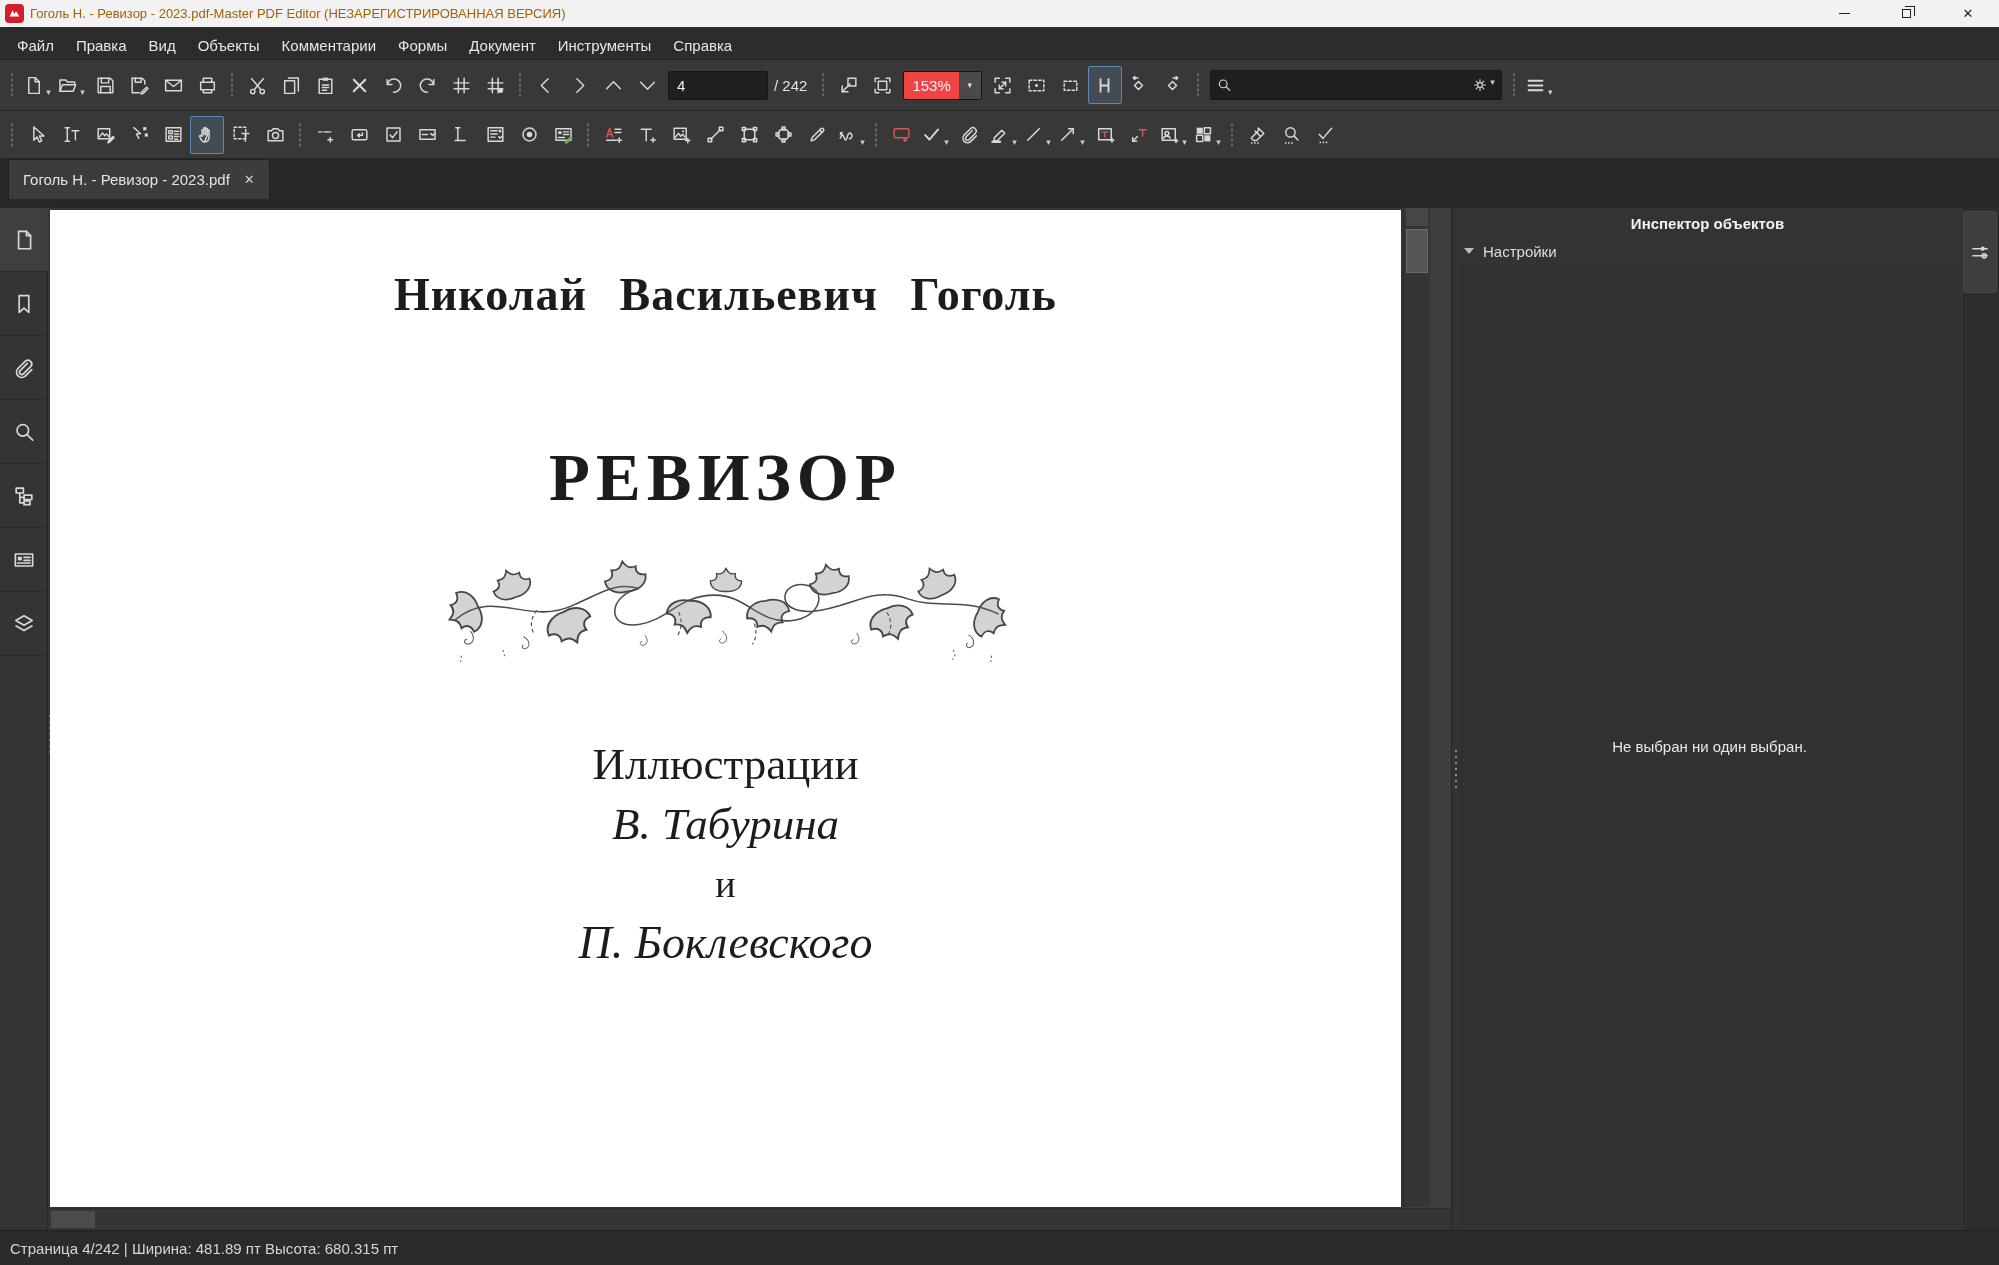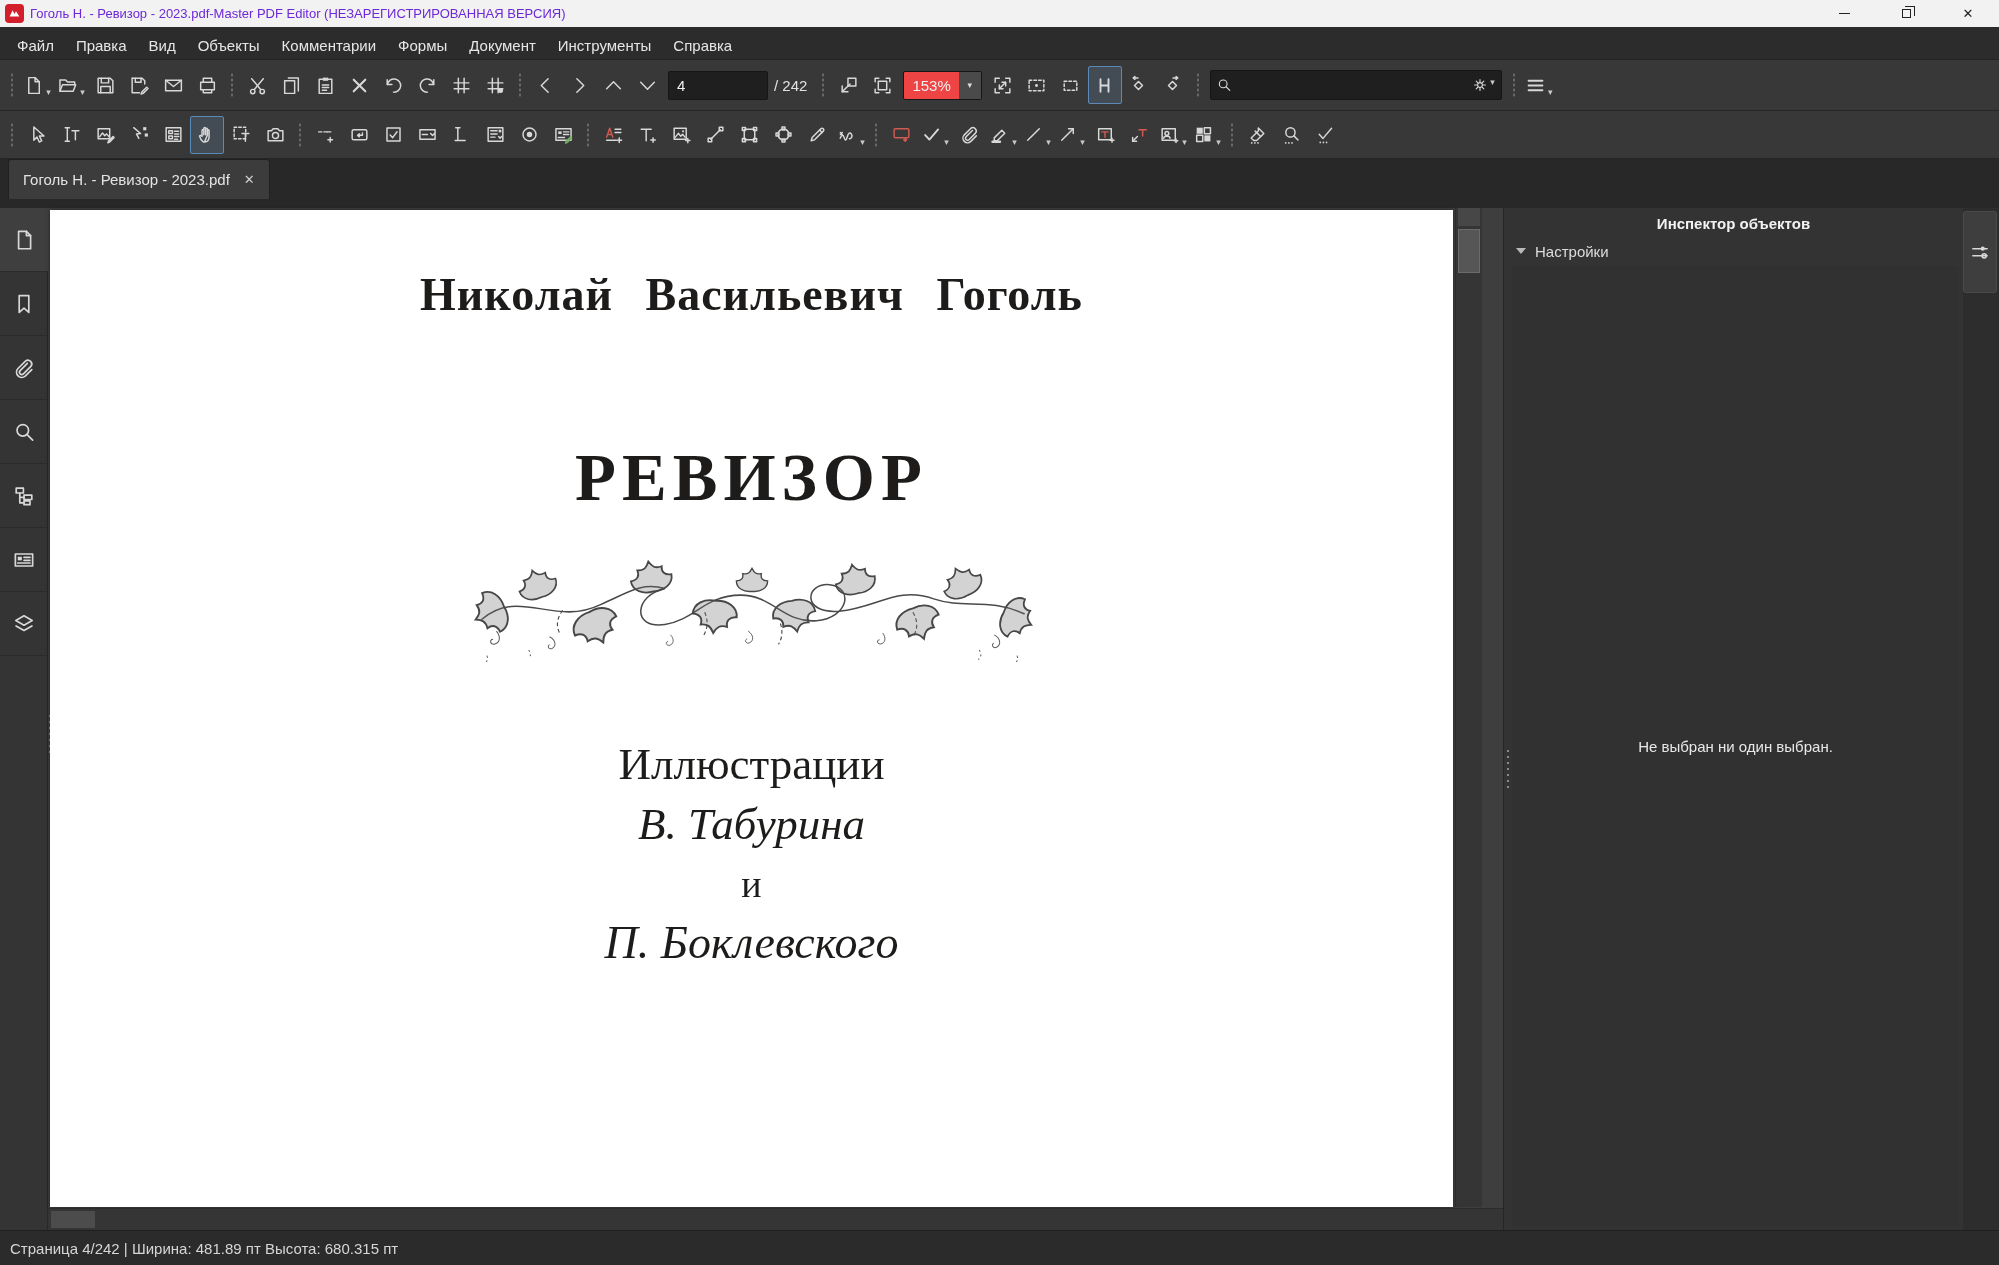--- a/index.html
+++ b/index.html
@@ -3,21 +3,21 @@
 <meta charset="utf-8">
 <style>
   * { margin:0; padding:0; box-sizing:border-box; }
   html,body { width:1999px; height:1265px; overflow:hidden; }
   body { font-family:"Liberation Sans", sans-serif; background:#2b2b2b; }
   #app { position:relative; width:1999px; height:1265px; display:flex; flex-direction:column; }
 
   
   .titlebar { height:27px; background:#f2f2f2; display:flex; align-items:center; flex:0 0 27px; }
   .app-logo { width:19px; height:19px; margin:0 6px 0 5px; border-radius:4px; background:#d31f2b; display:flex; align-items:center; justify-content:center; }
-  .titlebar-text { font-size:13px; color:#6d28d9; }
+  .titlebar-text { font-size:13px; color:#a16207; }
   .win-controls { margin-left:auto; display:flex; height:100%; }
   .win-btn { width:62px; height:100%; display:flex; align-items:center; justify-content:center; color:#222; font-size:13px; }
   .min-glyph { width:11px; height:0; border-top:1.4px solid #222; display:block; }
   .restore-glyph { width:9px; height:9px; border:1.2px solid #222; position:relative; display:block; background:#f2f2f2; }
   .restore-glyph:before { content:""; position:absolute; left:2px; top:-4px; width:9px; height:9px; border:1.2px solid #222; border-left:none; border-bottom:none; }
 
   
   .menubar { height:33px; background:#2c2c2c; display:flex; align-items:flex-end; padding-left:6px; flex:0 0 33px; border-bottom:1px solid #242424; }
   .menu-item { color:#e6e6e6; font-size:15px; padding:5px 11px; border-radius:2px; }
 
@@ -72,21 +72,21 @@
   .doc-conj { font-size:38px; margin-top:12px; }
   .doc-illustrator2 { font-size:46px; font-style:italic; margin-top:10px; }
 
   .vscroll { position:absolute; top:0; bottom:23px; right:21px; width:27px; background:#353535; border-left:1px solid #2c2c2c; }
   .vscroll-top { position:absolute; top:0; left:2px; right:2px; height:18px; background:#474747; }
   .vscroll-thumb { position:absolute; top:21px; left:2px; right:2px; height:44px; background:#565656; border:1px solid #6a6a6a; }
   .vscroll-gap { position:absolute; top:0; bottom:23px; right:0; width:21px; background:#3e3e3e; }
   .hscroll { position:absolute; left:0; right:0; bottom:0; height:22px; background:#353535; border-top:1px solid #2c2c2c; }
   .hscroll-thumb { position:absolute; left:3px; top:2px; width:44px; height:17px; background:#4c4c4c; }
 
-  .inspector { width:496px; background:#333333; border-left:1px solid #262626; display:flex; position:relative; }
+  .inspector { width:548px; background:#333333; border-left:1px solid #262626; display:flex; position:relative; }
   .inspector-content { flex:1; display:flex; flex-direction:column; }
   .inspector-header { height:30px; display:flex; align-items:center; justify-content:center; color:#f2f2f2; font-size:15px; font-weight:bold; }
   .settings-row { height:26px; display:flex; align-items:center; padding-left:12px; color:#dcdcdc; font-size:15px; }
   .caret-down { width:0; height:0; border-left:5px solid transparent; border-right:5px solid transparent; border-top:6px solid #b9b9b9; margin-right:9px; }
   .inspector-body { flex:1; background:#313131; margin:2px 4px 4px 8px; display:flex; align-items:center; justify-content:center; }
   .empty-msg { color:#e8e8e8; font-size:15px; }
   .inspector-gutter { width:36px; background:#2d2d2d; position:relative; }
   .side-tab { position:absolute; top:3px; left:0; width:34px; height:82px; background:#3e3e3e; border:1px solid #4a4a4a; border-radius:3px; display:flex; align-items:center; justify-content:center; }
   .side-tab svg { width:22px; height:22px; }
 

